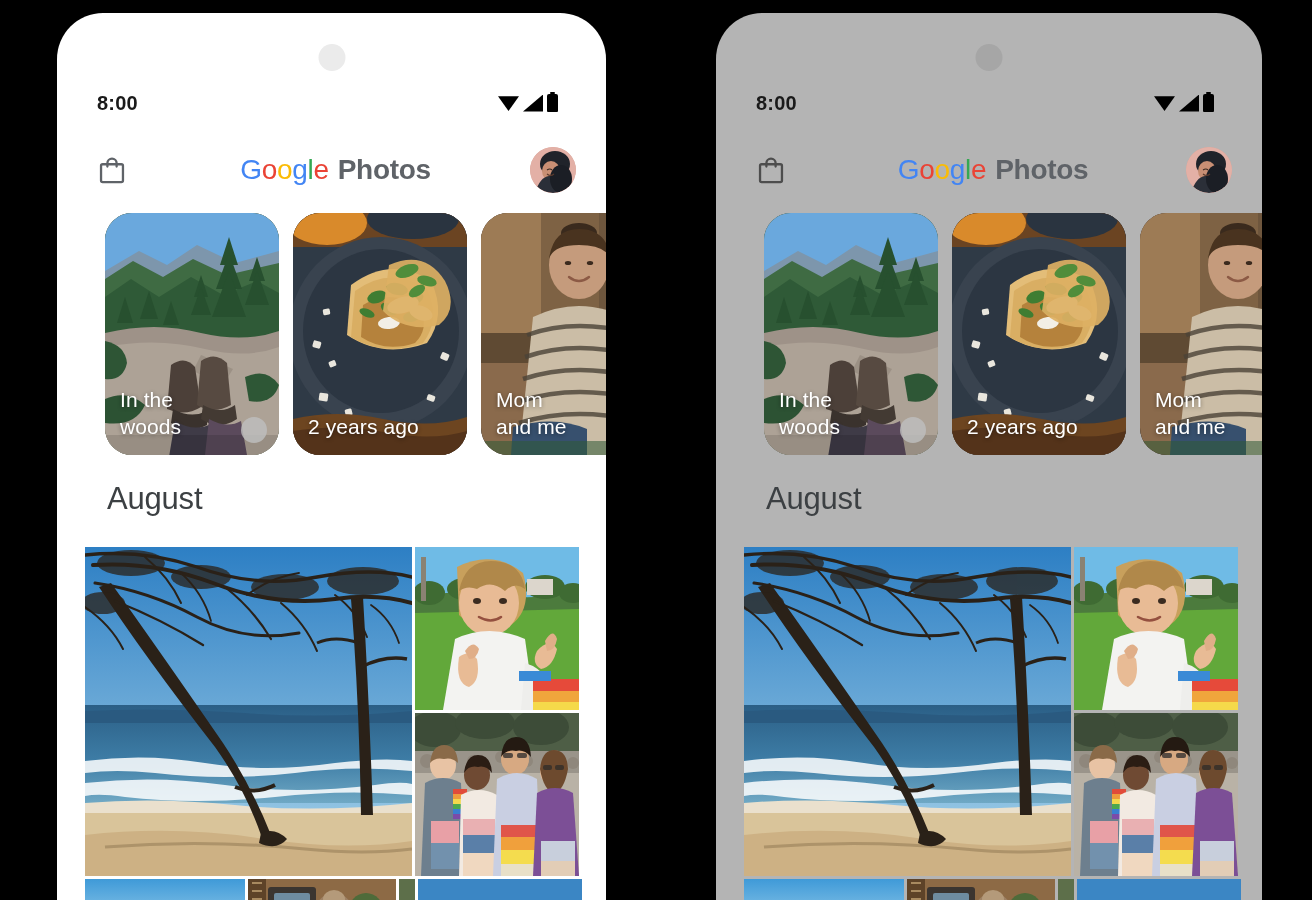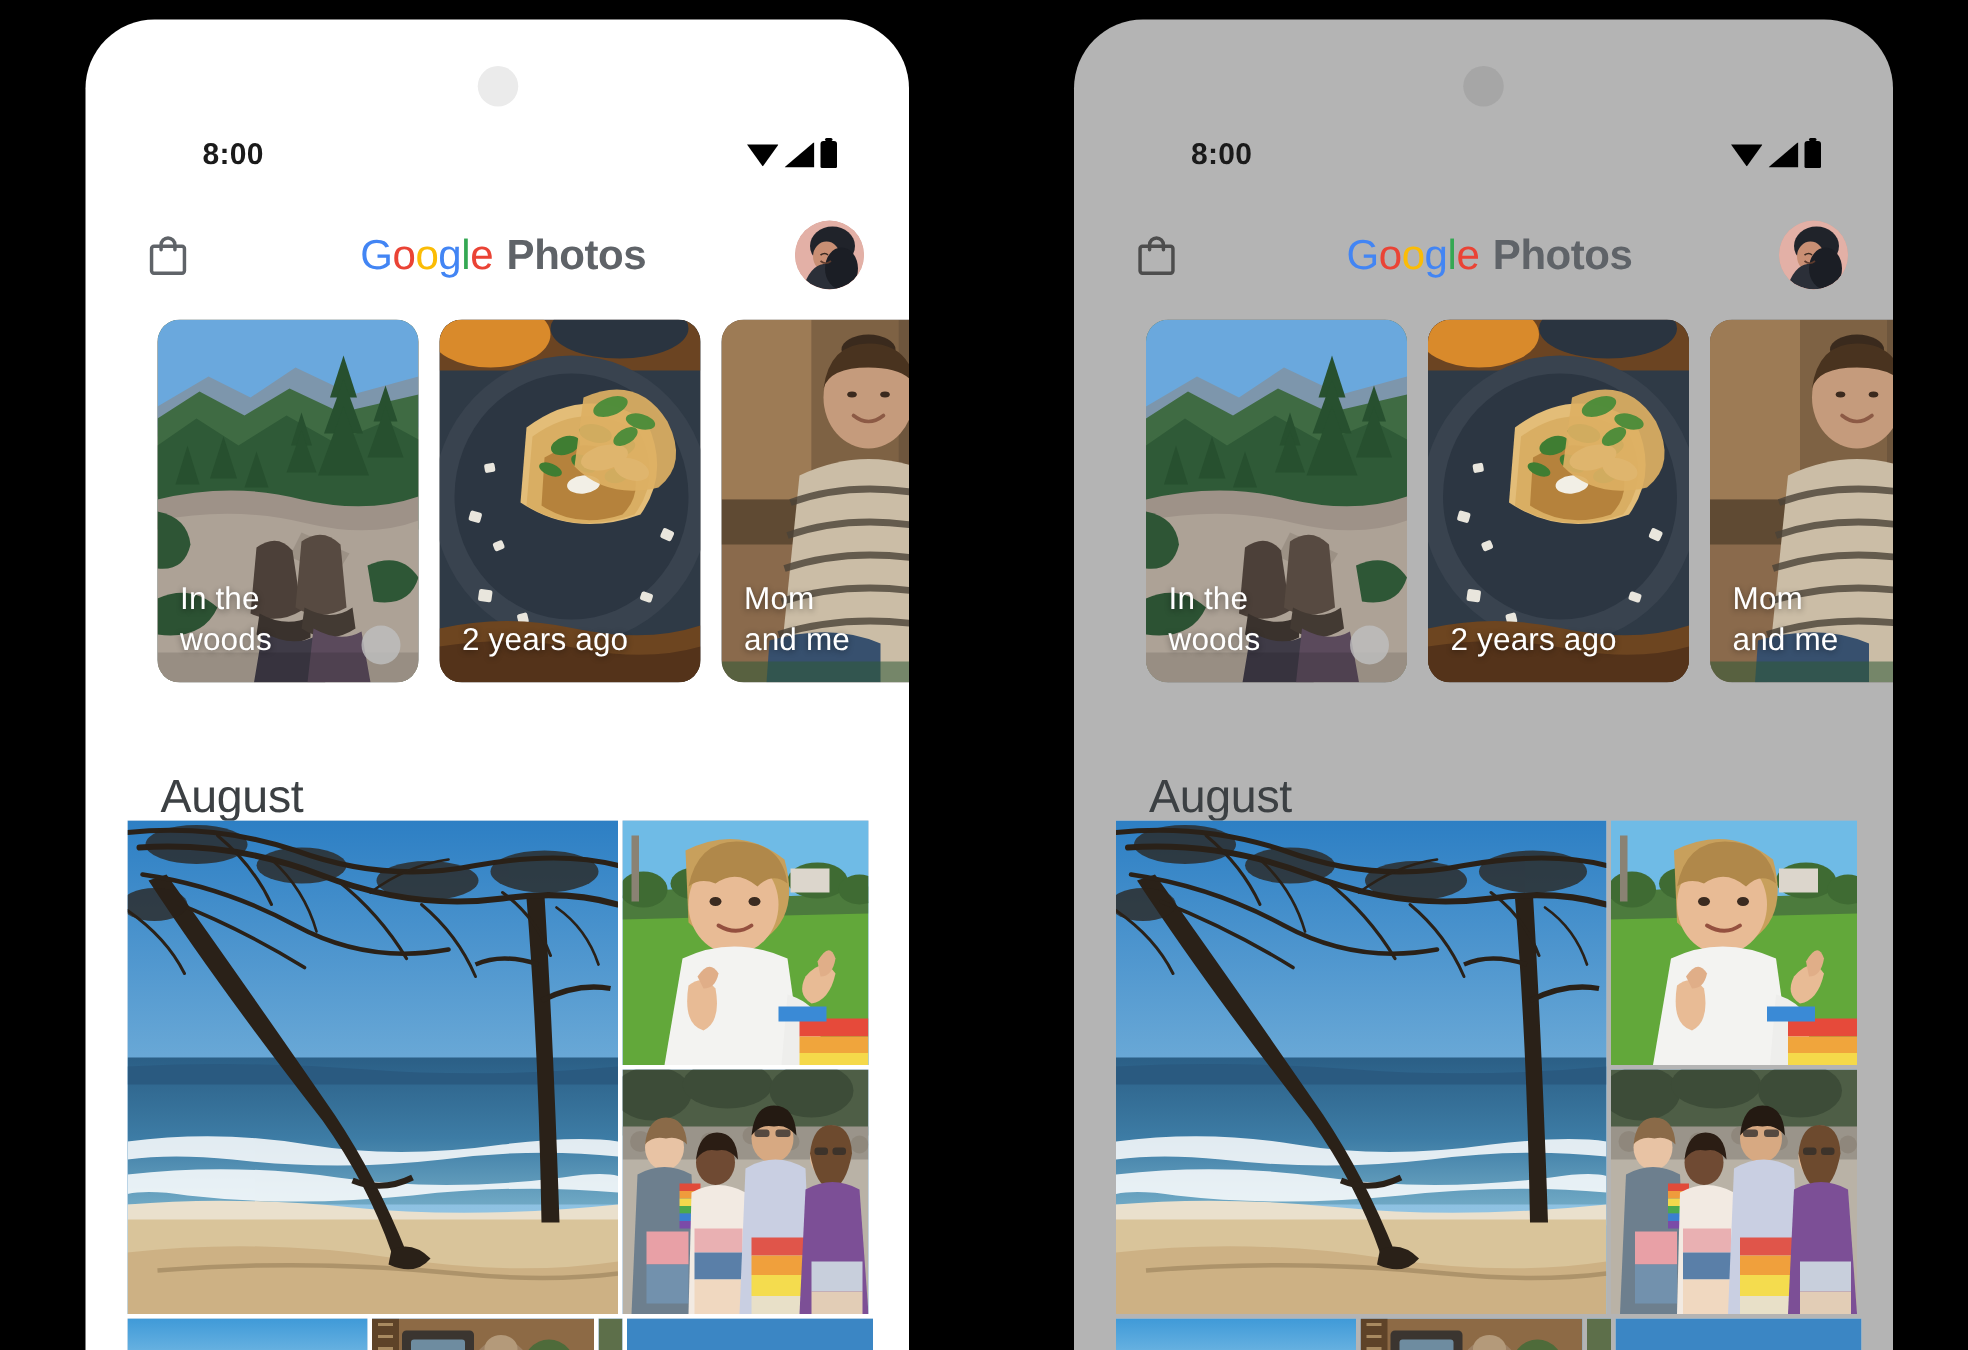--- a/index.html
+++ b/index.html
@@ -40,21 +40,21 @@
   }
   #phone-dim .camera { background:#a6a6a6; }
 
   
   .statusbar {
     position:absolute;
     top:74px; left:0; right:0;
     height:32px;
     display:flex; align-items:center;
     justify-content:space-between;
-    padding:0 48px 0 78px;
+    padding:0 48px 0 40px;
   }
   .status-time {
     font-size:20px; font-weight:700; color:#1a1a1a;
     letter-spacing:.2px;
   }
   .status-icons { display:flex; align-items:center; gap:4px; }
   .ico-wifi {
     width:21px; height:16px;
     background:#000;
     clip-path:polygon(0 8%, 100% 8%, 50% 100%);
@@ -115,24 +115,24 @@
     position:absolute;
     top:200px; left:0; right:0;
     height:242px;
     display:flex; gap:14px;
     padding-left:48px;
     overflow:hidden;
   }
   .mem-card {
     flex:0 0 auto;
     width:174px; height:242px;
-    border-radius:15px;
+    border-radius:27px;
     overflow:hidden;
     position:relative;
-    background:#737373;
+    background:#000000;
   }
   .mem-card svg { position:absolute; inset:0; width:100%; height:100%; display:block; }
   .mem-label {
     position:absolute;
     left:15px; bottom:15px; right:10px;
     color:#fff;
     font-size:21px;
     font-weight:500;
     line-height:1.26;
     letter-spacing:.1px;
@@ -142,21 +142,21 @@
     position:absolute;
     right:12px; bottom:12px;
     width:26px; height:26px;
     border-radius:50%;
     background:rgba(190,190,190,.82);
   }
 
   
   .month {
     position:absolute;
-    top:500px; left:50px;
+    top:468px; left:50px;
     font-size:31px;
     color:#3c4043;
     font-weight:400;
     letter-spacing:-.2px;
   }
 
   
   .grid {
     position:absolute;
     top:534px; left:28px;

